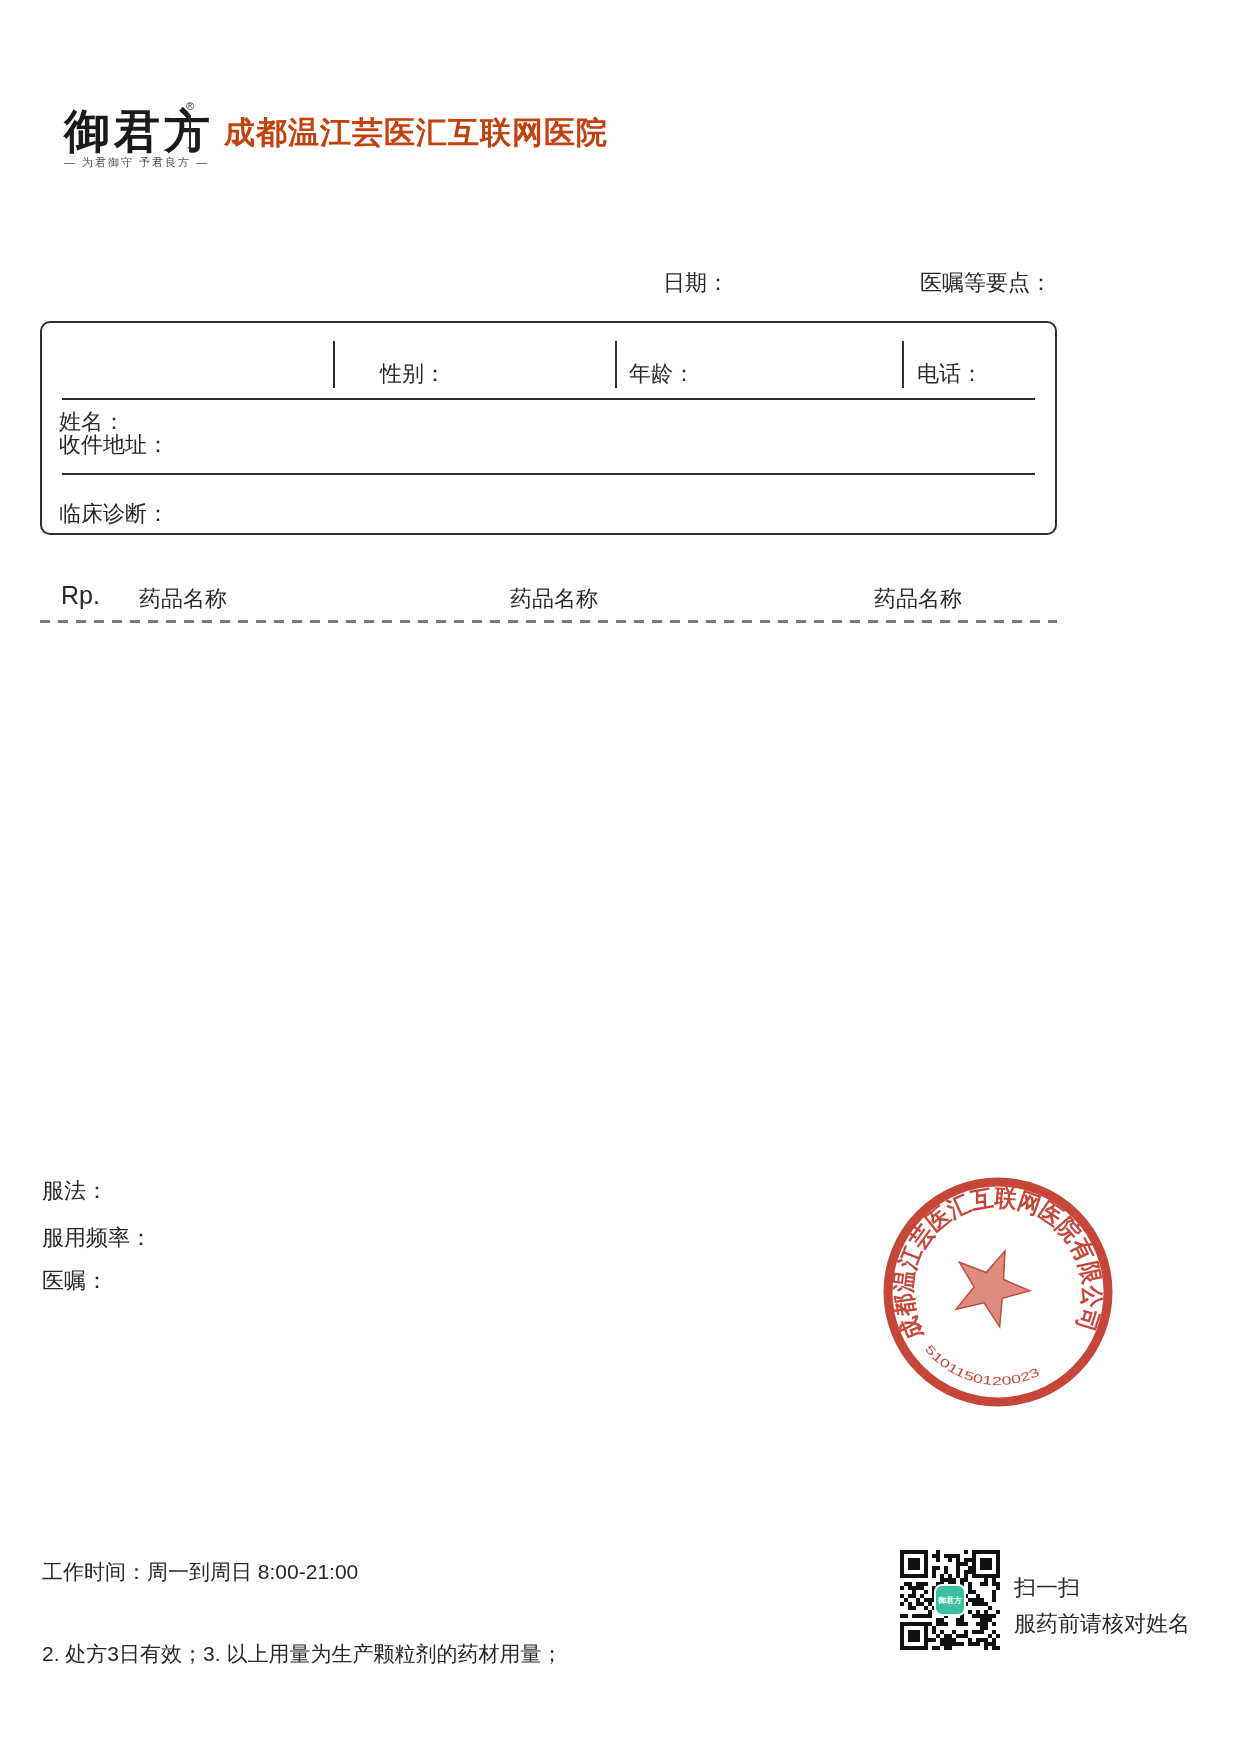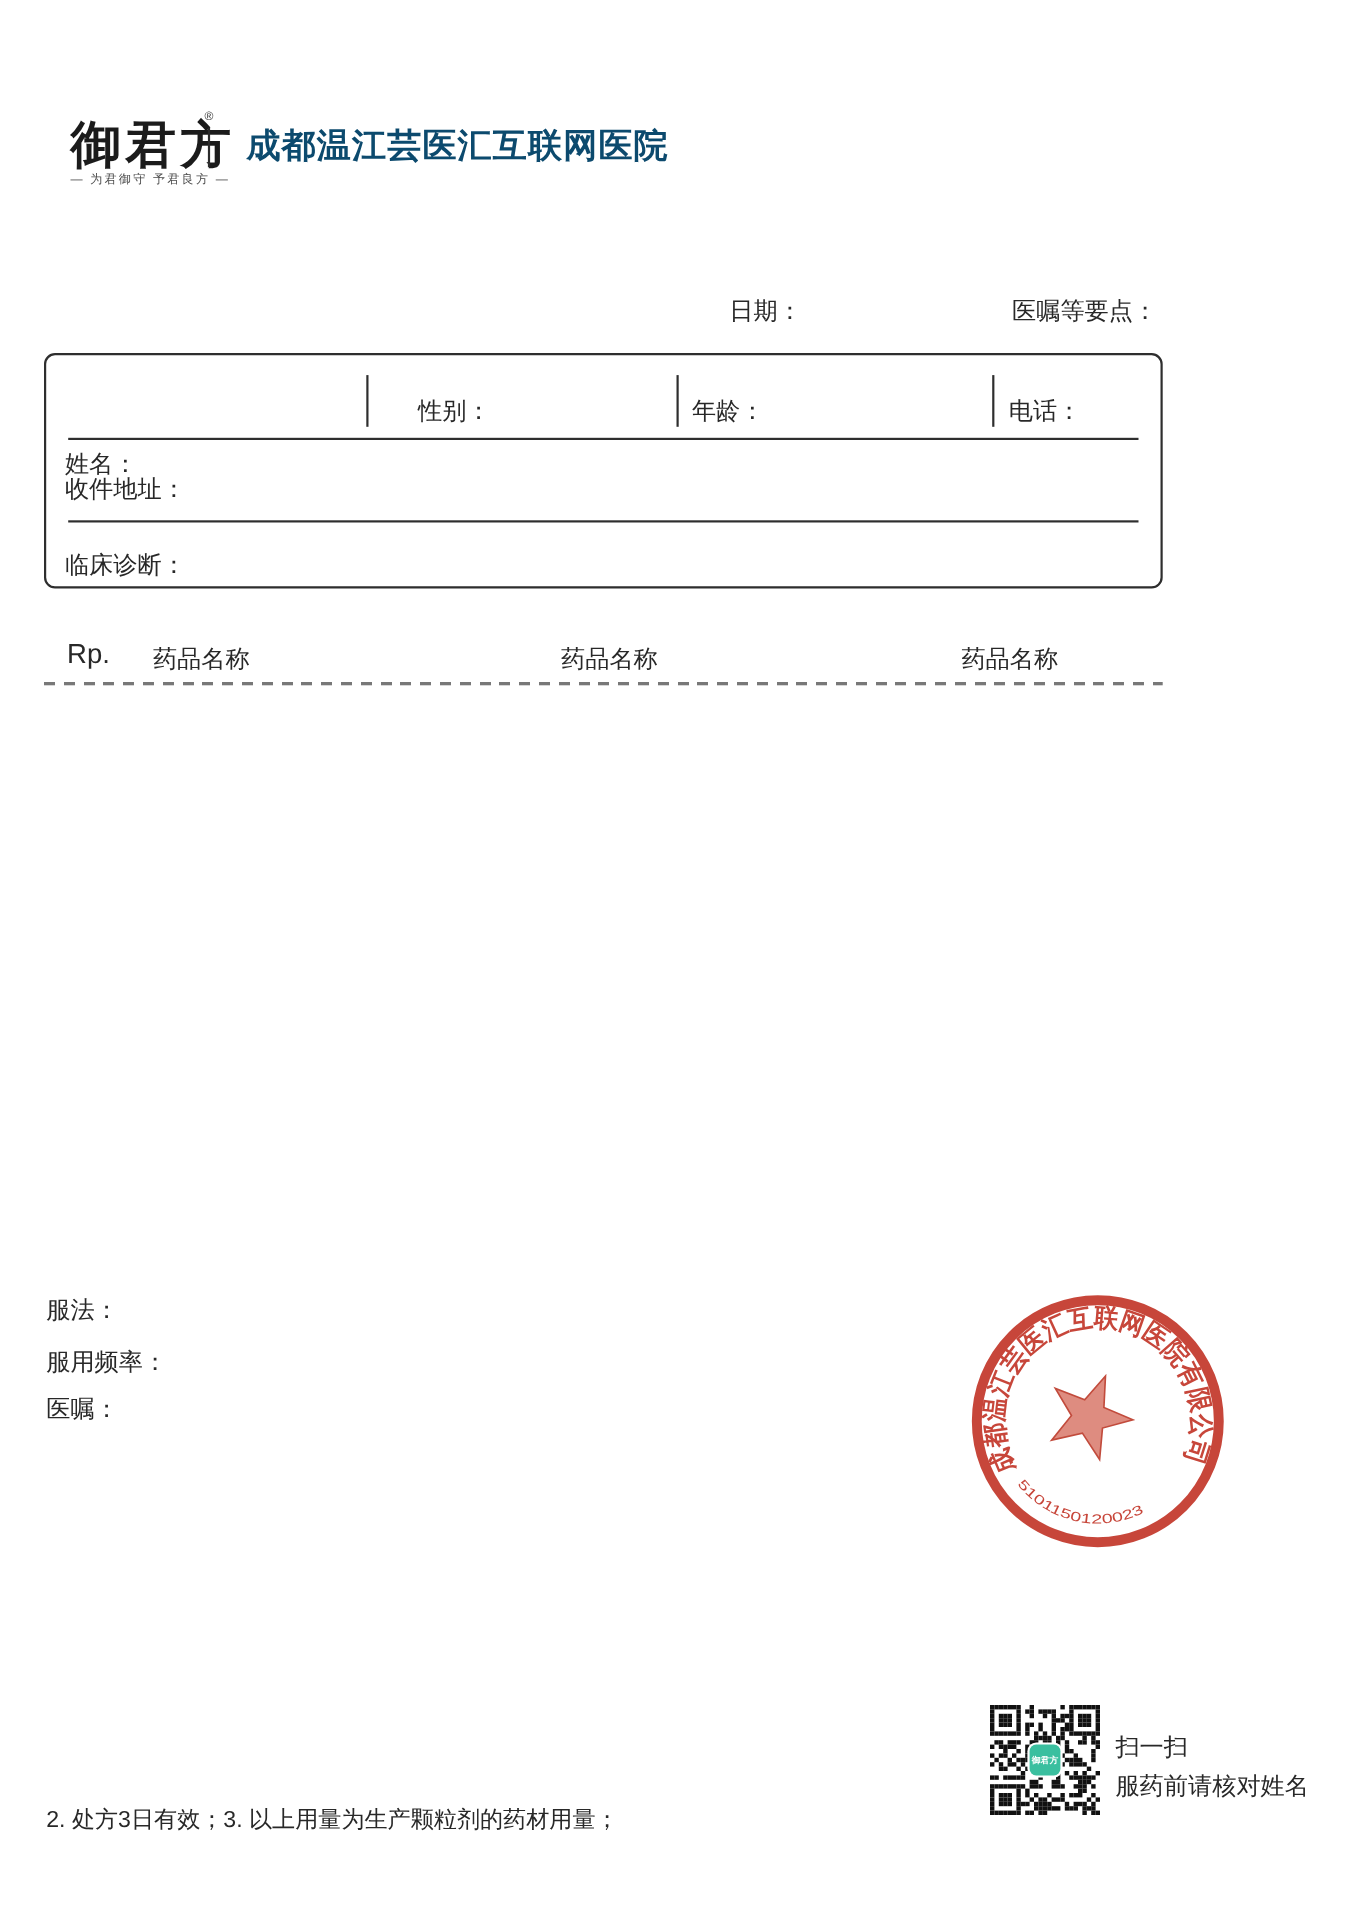--- a/index.html
+++ b/index.html
@@ -10,21 +10,21 @@
   }
   .t { position:absolute; white-space:nowrap; }
   .fs22 { font-size:22px; }
   .fs21 { font-size:21px; }
 
   
   .logo-text { left:64px; top:101px; font-size:46px; font-weight:bold; letter-spacing:4px; color:#1b1b1b; }
   .logo-reg { left:186px; top:100px; font-size:11px; color:#333; }
   .logo-divider { position:absolute; left:189px; top:116px; width:0; height:36px; border-left:2px solid #2b2b2b; }
   .logo-tagline { left:64px; top:155px; font-size:11px; letter-spacing:2px; color:#4a4a4a; }
-  .hospital-title { left:224px; top:112px; font-size:31px; font-weight:bold; color:#0c4a6e; letter-spacing:1px; }
+  .hospital-title { left:224px; top:112px; font-size:31px; font-weight:bold; color:#c2410c; letter-spacing:1px; }
 
   
   .notice { left:42px; top:268px; }
   .date-label { left:663px; top:268px; }
   .rxno-label { left:920px; top:268px; }
 
   
   .patient-box { position:absolute; left:40px; top:321px; width:1017px; height:214px;
                  border:2.5px solid #2e2e2e; border-radius:10px; }
   .patient-box .vdiv { position:absolute; top:18px; width:2px; height:47px; background:#2e2e2e; }
@@ -108,20 +108,21 @@
         <textPath href="#ringPath" textLength="352" lengthAdjust="spacingAndGlyphs">成都温江芸医汇互联网医院有限公司</textPath>
       </text>
       <path id="serialPath" d="M -73.3 57.3 A 93 93 0 0 0 45.1 81.3" fill="none"></path>
       <text font-size="12" fill="#bf2b1d">
         <textPath href="#serialPath" textLength="128" lengthAdjust="spacingAndGlyphs">5101150120023</textPath>
       </text>
       <polygon points="0,-40 -9.4,-12.9 -38,-12.4 -15.2,4.9 -23.5,32.4 0,16 23.5,32.4 15.2,4.9 38,-12.4 9.4,-12.9" transform="translate(-8,-4) rotate(22)" fill="#cf5a49" fill-opacity="0.8" stroke="#b93120" stroke-width="1.5"></polygon>
     </g>
   </svg>
 
+  <div class="t fs21 hours">工作时间：周一到周日 8:00-21:00</div>
   <div class="t fs21 note2">2. 处方3日有效；3. 以上用量为生产颗粒剂的药材用量；</div>
 
   <svg id="qr-svg" class="qr" viewBox="0 0 100 100" fill="#111">
       <rect x="0" y="0" width="4" height="4"></rect>
       <rect x="4" y="0" width="4" height="4"></rect>
       <rect x="8" y="0" width="4" height="4"></rect>
       <rect x="12" y="0" width="4" height="4"></rect>
       <rect x="16" y="0" width="4" height="4"></rect>
       <rect x="20" y="0" width="4" height="4"></rect>
       <rect x="24" y="0" width="4" height="4"></rect>

